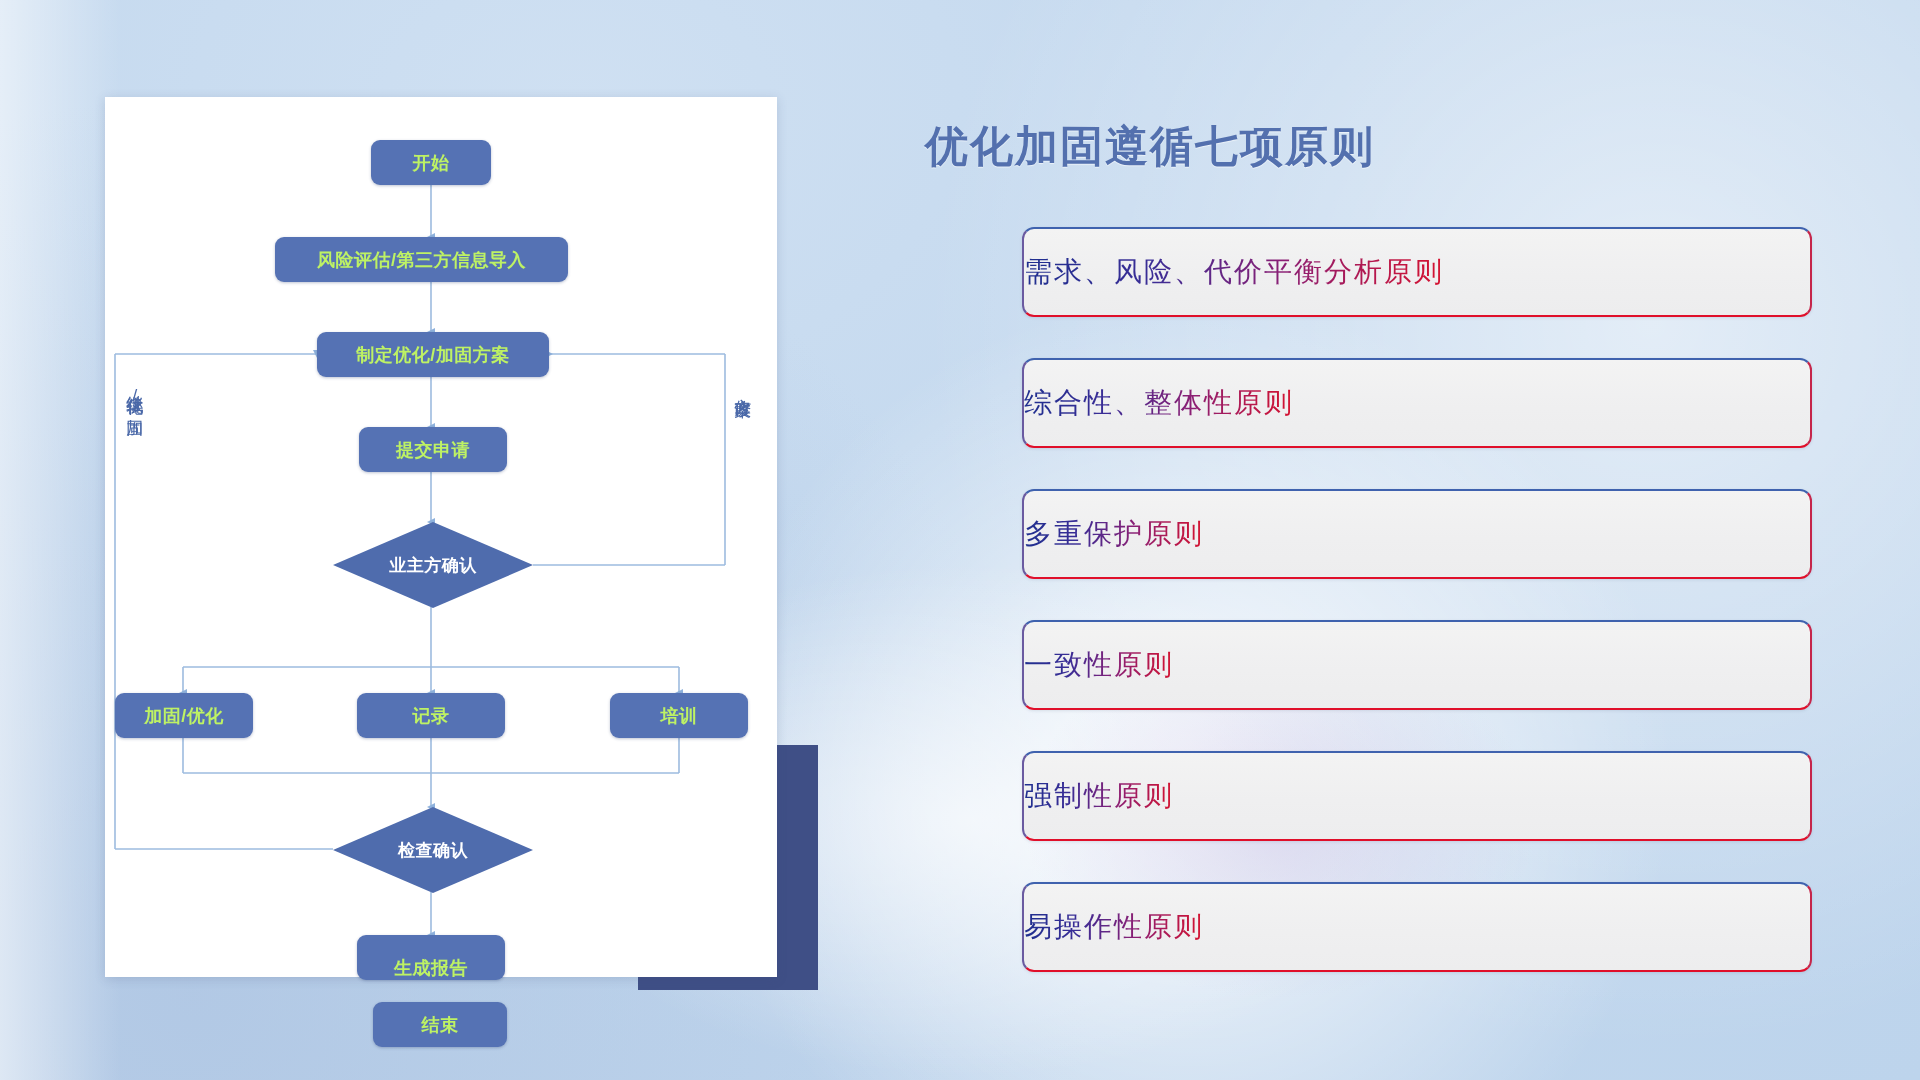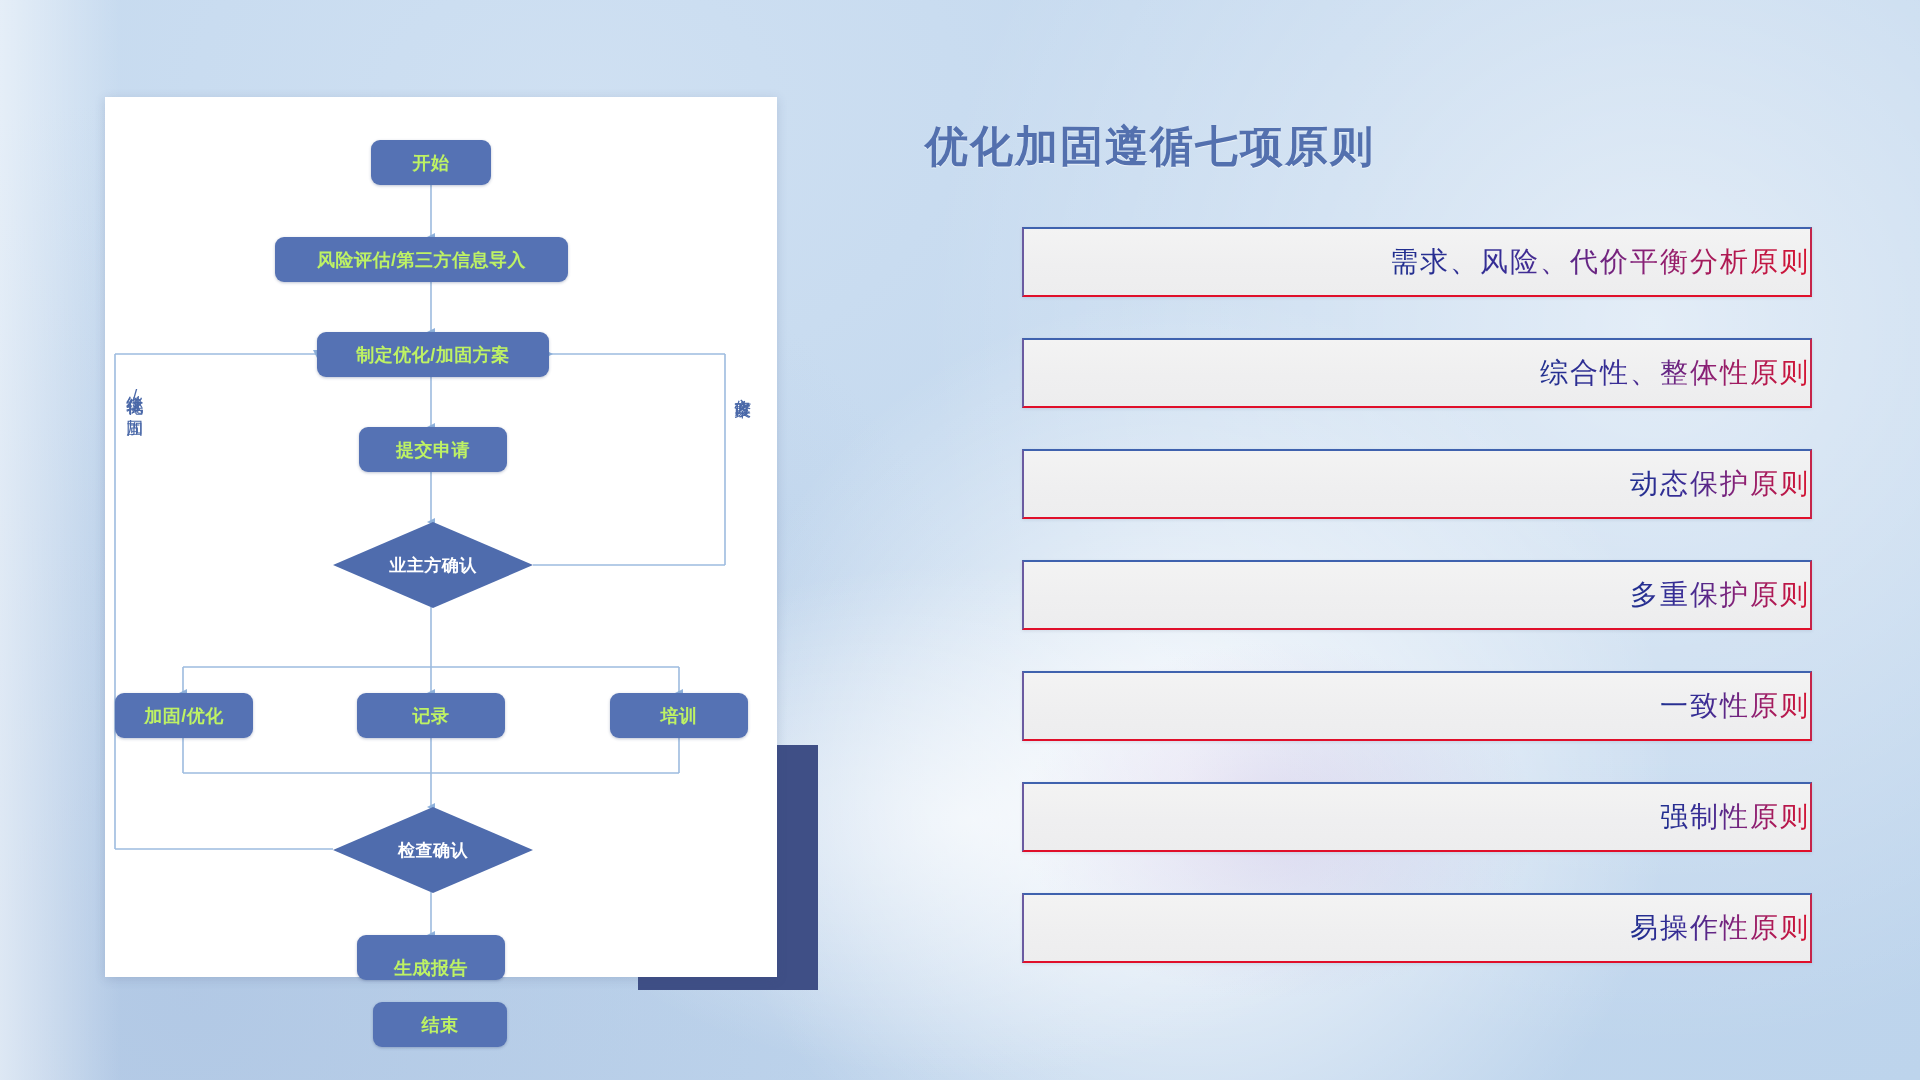--- a/index.html
+++ b/index.html
@@ -88,29 +88,29 @@
     transform: translateX(-50%);
     font-size: 43px; font-weight: bold;
     color: #5370ae;
     letter-spacing: 2px;
     white-space: nowrap;
     text-shadow: 0 1px 1px rgba(255,255,255,0.6);
   }
   .pill-list { position: absolute; left: 1022px; top: 227px; width: 790px; }
   .pill {
     position: relative;
-    height: 70px;
+    height: 90px;
     margin-bottom: 41px;
-    border-radius: 0;
+    border-radius: 12px;
     background: linear-gradient(180deg, #f3f3f3 0%, #efeff0 55%, #ededee 100%);
     border-top: 2px solid #3f62ae;
     border-left: 2px solid #6a5aa0;
     border-right: 2px solid #c5254a;
     border-bottom: 2px solid #e00f2a;
-    display: flex; align-items: center; justify-content: flex-end;
+    display: flex; align-items: center; justify-content: flex-start;
     box-shadow: 0 1px 3px rgba(70,90,130,0.14);
   }
   .pill:last-child { margin-bottom: 0; }
   .pill-text {
     font-size: 28px; font-weight: normal;
     white-space: nowrap;
     letter-spacing: 2px;
     background: linear-gradient(90deg, #1f2f8f 0%, #3a2d96 30%, #8b1f74 62%, #d6122f 100%);
     -webkit-background-clip: text;
     background-clip: text;
@@ -232,23 +232,20 @@
 <div class="title">优化加固遵循七项原则</div>
 
 <div class="pill-list">
   <div class="pill">
     <span class="pill-text">需求、风险、代价平衡分析原则</span>
   </div>
   <div class="pill">
     <span class="pill-text">综合性、整体性原则</span>
   </div>
   <div class="pill">
-    <span class="pill-text">动态保护原则</span>
-  </div>
-  <div class="pill">
     <span class="pill-text">多重保护原则</span>
   </div>
   <div class="pill">
     <span class="pill-text">一致性原则</span>
   </div>
   <div class="pill">
     <span class="pill-text">强制性原则</span>
   </div>
   <div class="pill">
     <span class="pill-text">易操作性原则</span>

